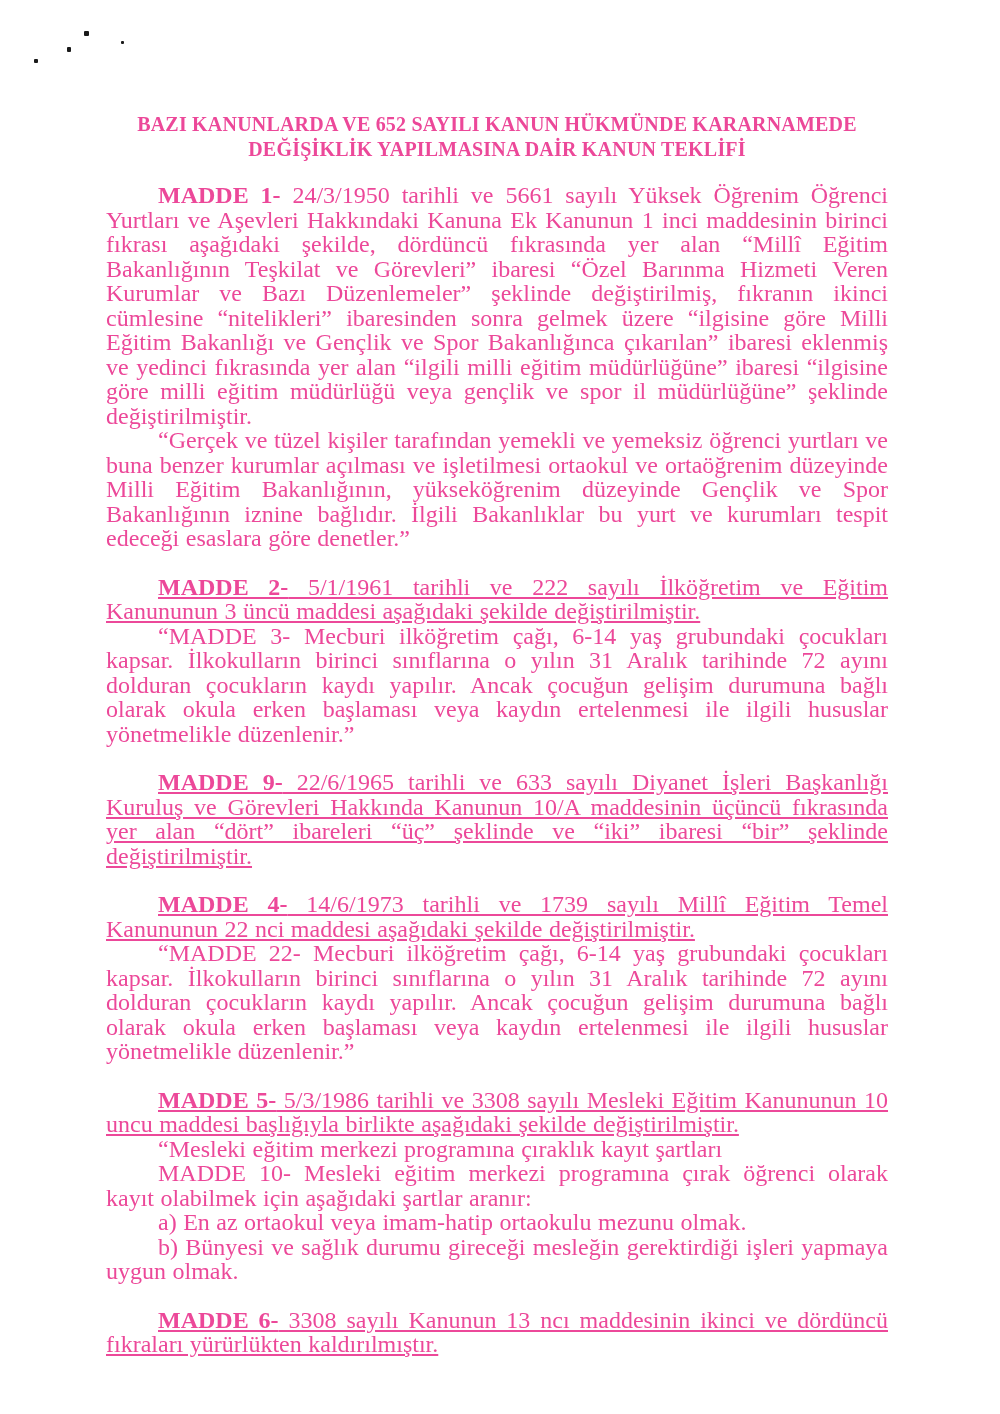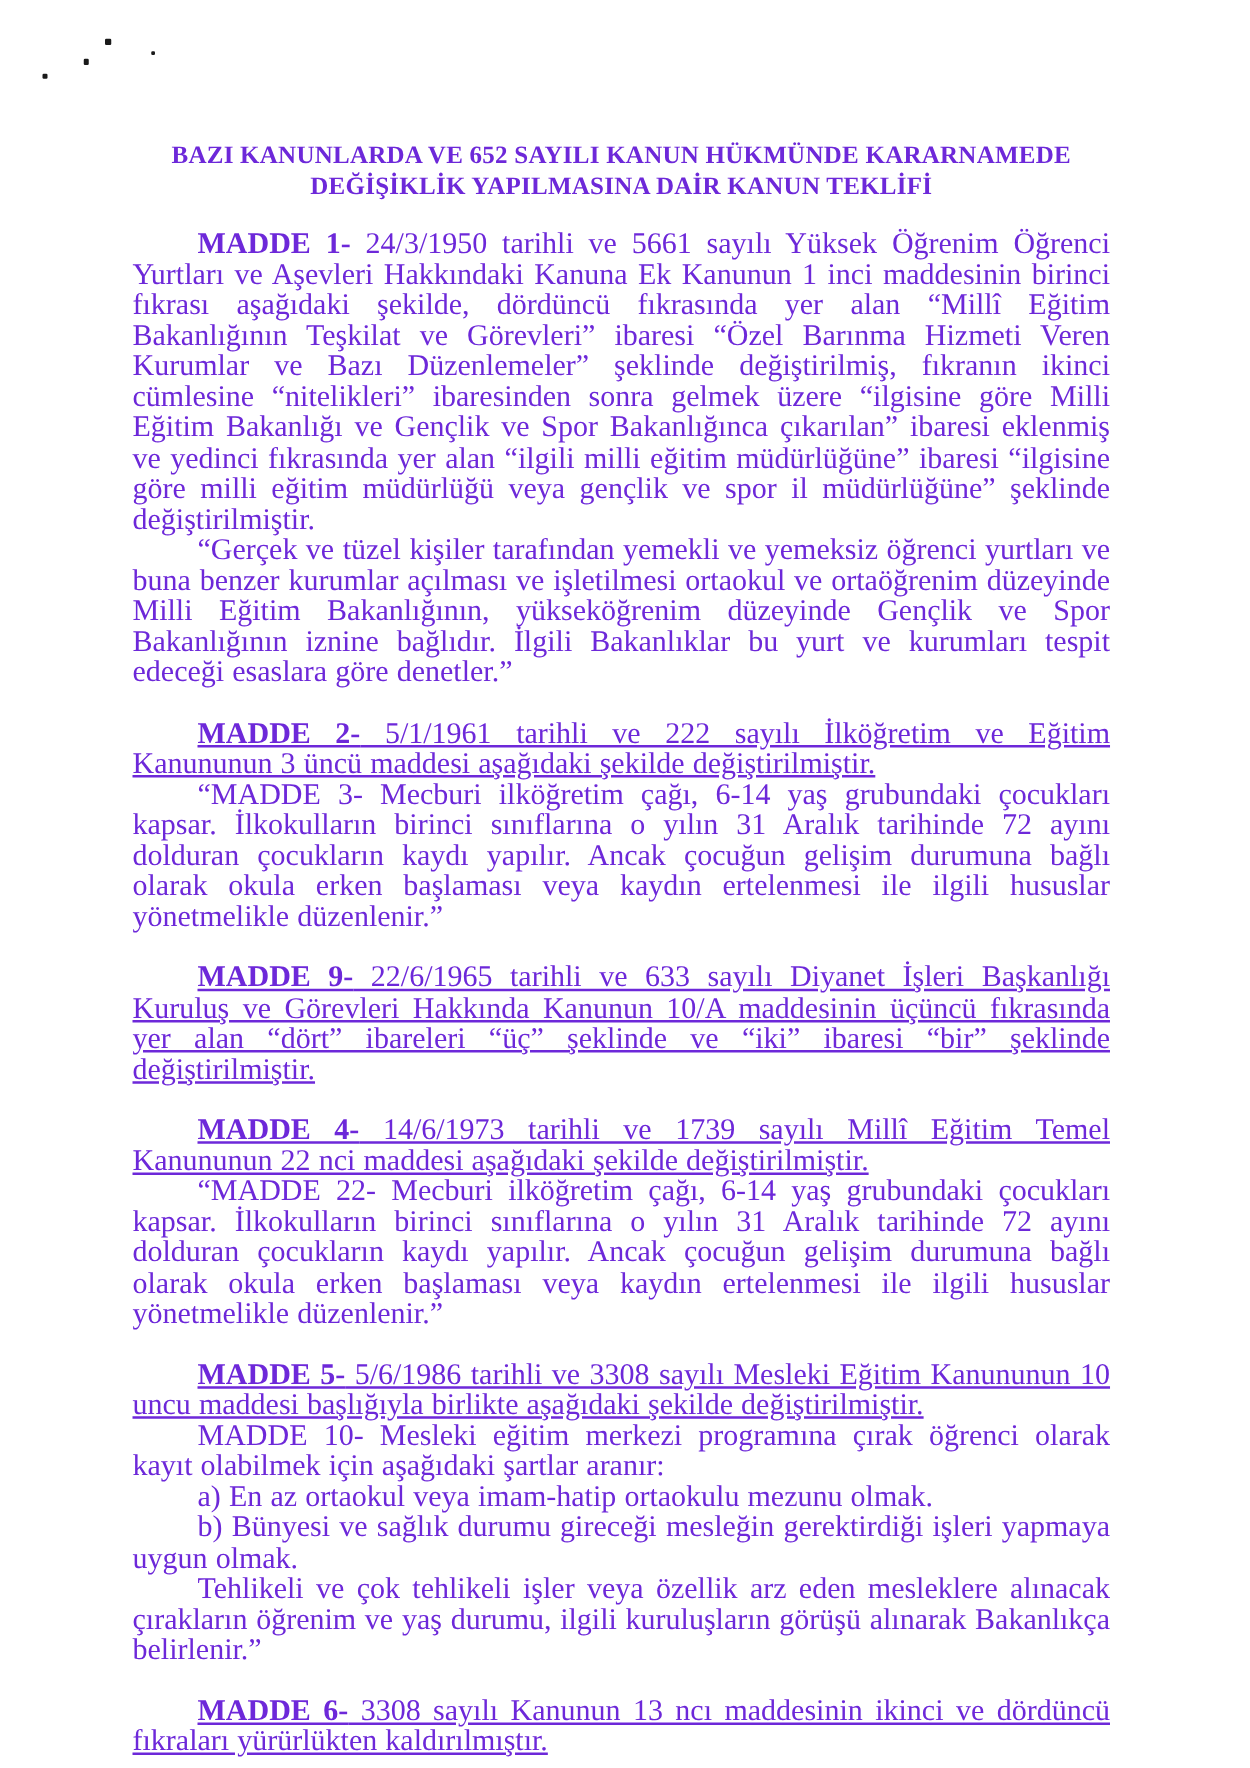--- a/index.html
+++ b/index.html
@@ -5,21 +5,21 @@
   * { margin: 0; padding: 0; box-sizing: border-box; }
   html, body { background: #ffffff; }
   .page {
     position: relative;
     width: 1000px;
     height: 1414px;
     margin: 0 auto;
     background: #ffffff;
     overflow: hidden;
     font-family: "Liberation Serif", "DejaVu Serif", serif;
-    color: #6d28d9;
+    color: #ec4899;
   }
   .content {
     position: absolute;
     left: 106px;
     top: 112px;
     width: 782px;
   }
   .doc-title {
     text-align: center;
     font-weight: bold;
@@ -69,27 +69,27 @@
     <p class="para gap"><b>MADDE 2-</b><span> 5/1/1961 tarihli ve 222 sayılı İlköğretim ve Eğitim Kanununun 3 üncü maddesi aşağıdaki şekilde değiştirilmiştir.</span></p>
 
     <p class="para"><span>“MADDE 3- Mecburi ilköğretim çağı, 6-14 yaş grubundaki çocukları kapsar. İlkokulların birinci sınıflarına o yılın 31 Aralık tarihinde 72 ayını dolduran çocukların kaydı yapılır. Ancak çocuğun gelişim durumuna bağlı olarak okula erken başlaması veya kaydın ertelenmesi ile ilgili hususlar yönetmelikle düzenlenir.”</span></p>
 
     <p class="para gap"><b>MADDE 9-</b><span> 22/6/1965 tarihli ve 633 sayılı Diyanet İşleri Başkanlığı Kuruluş ve Görevleri Hakkında Kanunun 10/A maddesinin üçüncü fıkrasında yer alan “dört” ibareleri “üç” şeklinde ve “iki” ibaresi “bir” şeklinde değiştirilmiştir.</span></p>
 
     <p class="para gap"><b>MADDE 4-</b><span> 14/6/1973 tarihli ve 1739 sayılı Millî Eğitim Temel Kanununun 22 nci maddesi aşağıdaki şekilde değiştirilmiştir.</span></p>
 
     <p class="para"><span>“MADDE 22- Mecburi ilköğretim çağı, 6-14 yaş grubundaki çocukları kapsar. İlkokulların birinci sınıflarına o yılın 31 Aralık tarihinde 72 ayını dolduran çocukların kaydı yapılır. Ancak çocuğun gelişim durumuna bağlı olarak okula erken başlaması veya kaydın ertelenmesi ile ilgili hususlar yönetmelikle düzenlenir.”</span></p>
 
-    <p class="para gap"><b>MADDE 5-</b><span> 5/6/1986 tarihli ve 3308 sayılı Mesleki Eğitim Kanununun 10 uncu maddesi başlığıyla birlikte aşağıdaki şekilde değiştirilmiştir.</span></p>
+    <p class="para gap"><b>MADDE 5-</b><span> 5/3/1986 tarihli ve 3308 sayılı Mesleki Eğitim Kanununun 10 uncu maddesi başlığıyla birlikte aşağıdaki şekilde değiştirilmiştir.</span></p>
 
+    <p class="para"><span>“Mesleki eğitim merkezi programına çıraklık kayıt şartları</span></p>
 
     <p class="para"><span>MADDE 10- Mesleki eğitim merkezi programına çırak öğrenci olarak kayıt olabilmek için aşağıdaki şartlar aranır:</span></p>
 
     <p class="para"><span>a) En az ortaokul veya imam-hatip ortaokulu mezunu olmak.</span></p>
 
     <p class="para"><span>b) Bünyesi ve sağlık durumu gireceği mesleğin gerektirdiği işleri yapmaya uygun olmak.</span></p>
 
-    <p class="para"><span>Tehlikeli ve çok tehlikeli işler veya özellik arz eden mesleklere alınacak çırakların öğrenim ve yaş durumu, ilgili kuruluşların görüşü alınarak Bakanlıkça belirlenir.”</span></p>
 
     <p class="para gap"><b>MADDE 6-</b><span> 3308 sayılı Kanunun 13 ncı maddesinin ikinci ve dördüncü fıkraları yürürlükten kaldırılmıştır.</span></p>
 
   </div>
 </div>
 
 </body></html>

